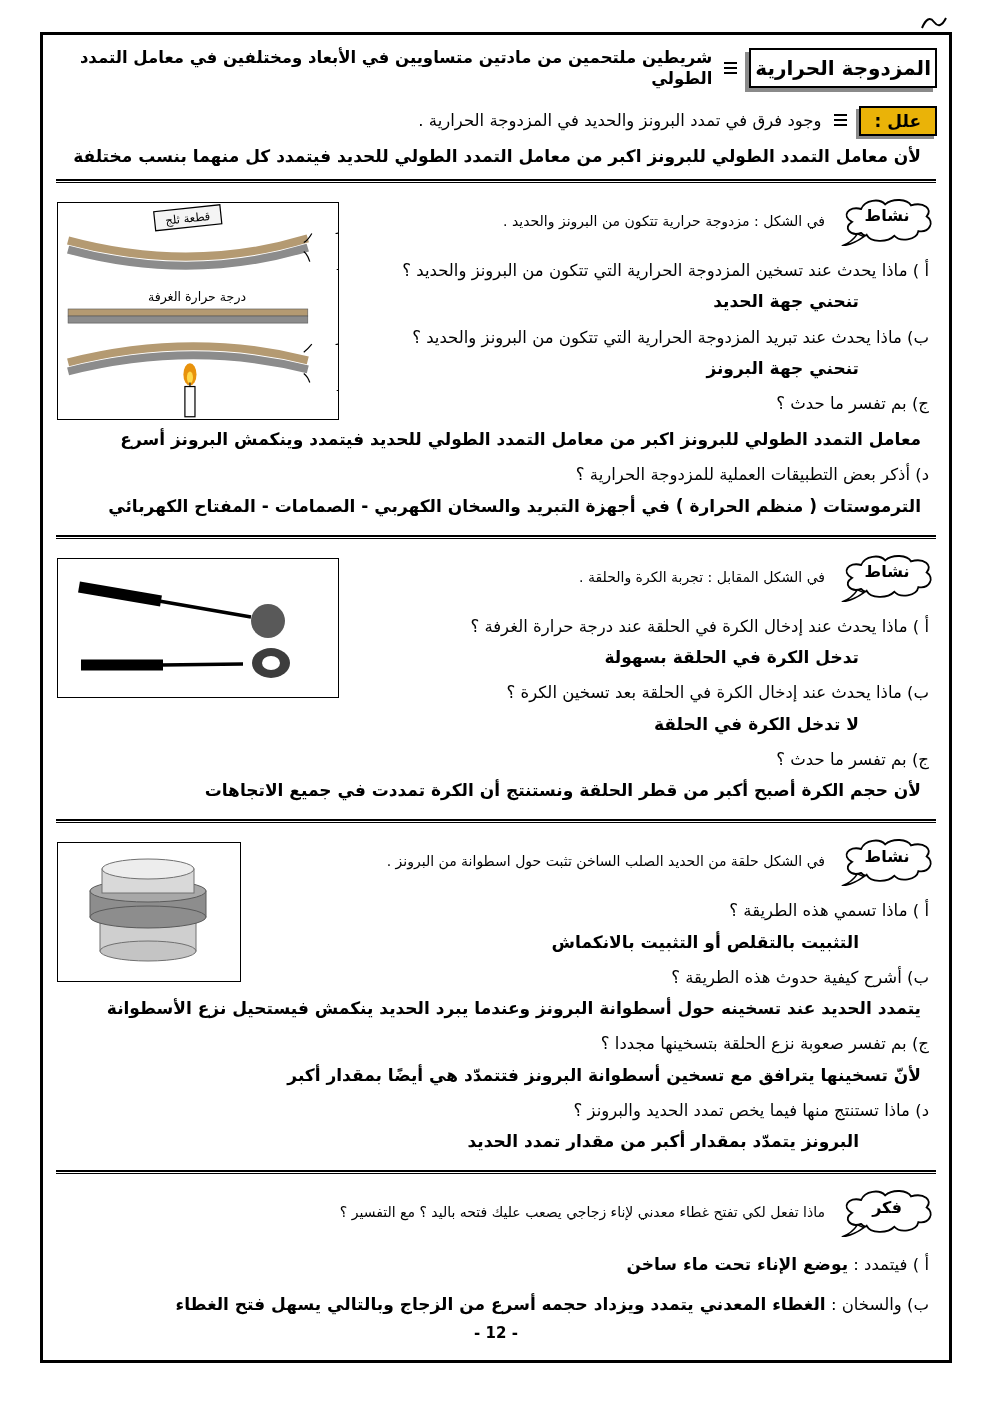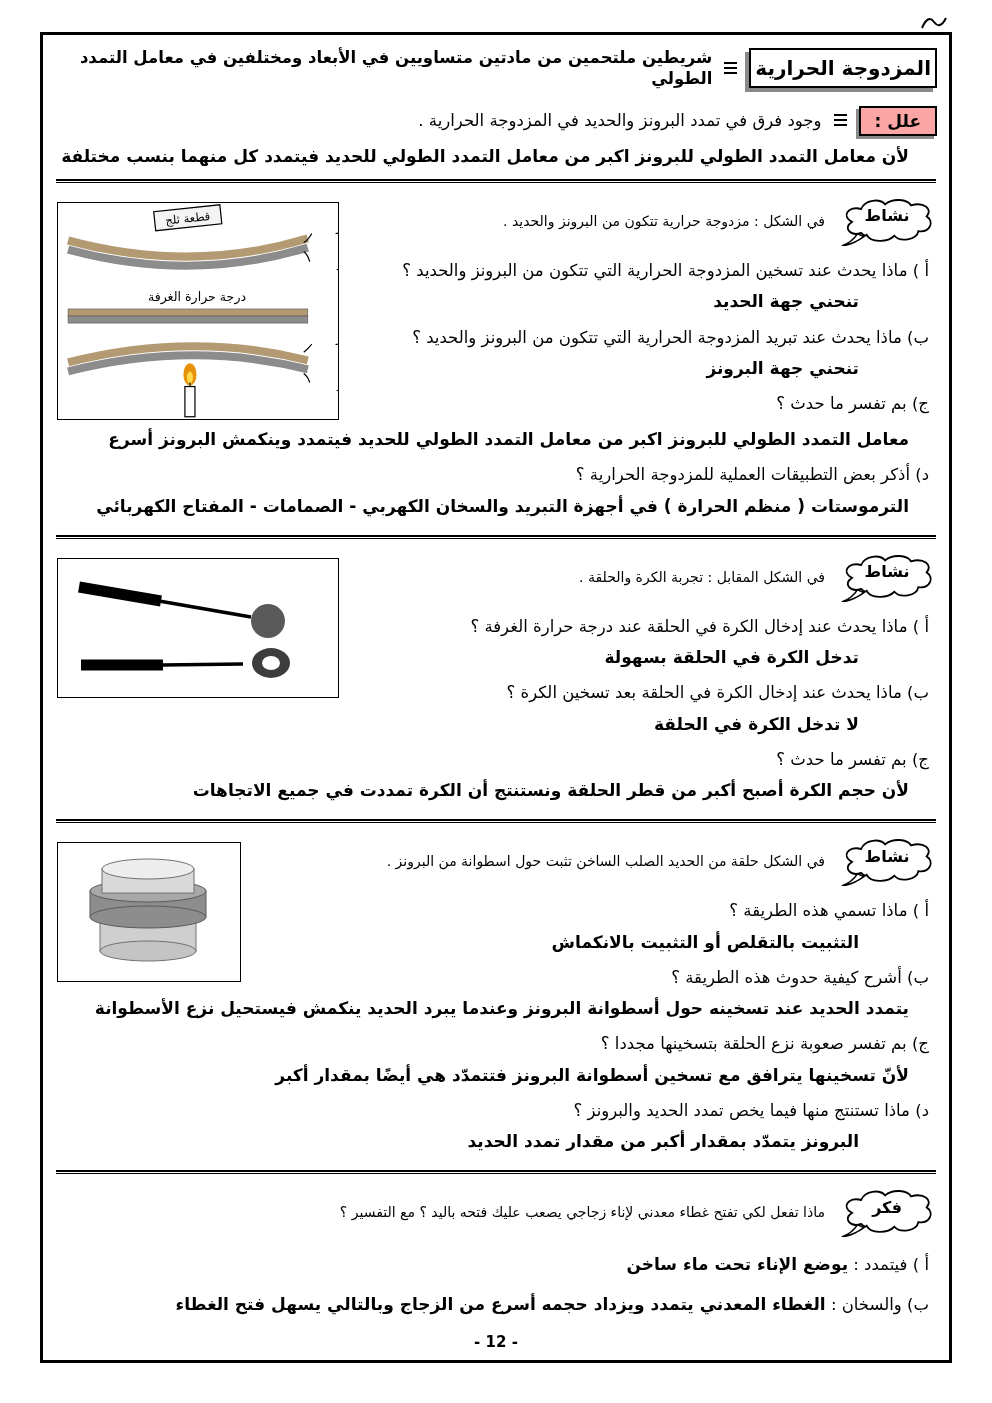--- a/index.html
+++ b/index.html
@@ -17,21 +17,21 @@
   
   .row1 { display:flex; align-items:center; gap:12px; margin-top:4px; }
   .title-box {
     border:2px solid #000; box-shadow:-4px 4px 0 #8a8a8a;
     padding:6px 4px; font-size:20px; font-weight:bold; white-space:nowrap; background:#fff;
   }
   .definition { font-weight:bold; font-size:16.5px; flex:1; line-height:1.3; }
   .row2 { display:flex; align-items:center; gap:12px; margin-top:16px; }
   .reason-box {
     border:2px solid #000; box-shadow:-3px 3px 0 #8a8a8a;
-    padding:3px 14px; font-size:17px; font-weight:bold; white-space:nowrap; background:#fca5a5;
+    padding:3px 14px; font-size:17px; font-weight:bold; white-space:nowrap; background:#eab308;
   }
   .reason-q { font-size:16.5px; }
 
   .mini-icon { display:inline-block; width:13px; height:13px; position:relative; flex:0 0 auto; }
   .mini-icon::before {
     content:""; position:absolute; left:0; right:0; top:0; height:2px; background:#000;
     box-shadow:0 5px 0 #000, 0 10px 0 #000;
   }
 
   .sep { height:4px; border-top:2px solid #000; border-bottom:1.5px solid #000; margin:12px 1px; }
@@ -48,29 +48,29 @@
   .bubble { position:relative; width:96px; height:50px; flex:0 0 auto;text-align:center; }
   .bubble svg { position:absolute; inset:0; width:100%; height:100%; }
   .bubble-label {
     position:absolute; inset:0 0 10px 0; display:flex; align-items:center; justify-content:center;
     font-size:16px; font-weight:bold;
   }
   .intro-text { font-size:14px; }
 
   .q { font-size:16.5px; margin:14px 8px 0 6px; line-height:1.3; }
   .a { font-size:17px; font-weight:bold; margin:9px 78px 2px 6px; line-height:1.3; }
-  .a.wide { clear:left; margin-right:28px; }
+  .a.wide { clear:left; margin-right:16px; }
   .clear { clear:both; }
 
   
   .think-item { font-size:16.5px; margin:16px 8px 0 6px; line-height:1.35; }
   .think-item .ans { font-weight:bold; font-size:17px; }
 
   .footer {
-    position:absolute; bottom:9px; left:0; width:100%; text-align:center;
+    position:absolute; bottom:18px; left:0; width:100%; text-align:center;
     font-size:15px; font-weight:bold; direction:ltr;
   }
 </style>
 </head>
 <body>
 
 <svg class="corner-mark" viewBox="0 0 28 20">
   <path d="M2 16 Q 8 2 14 10 T 26 6" fill="none" stroke="#000" stroke-width="2"></path>
 </svg>
 

